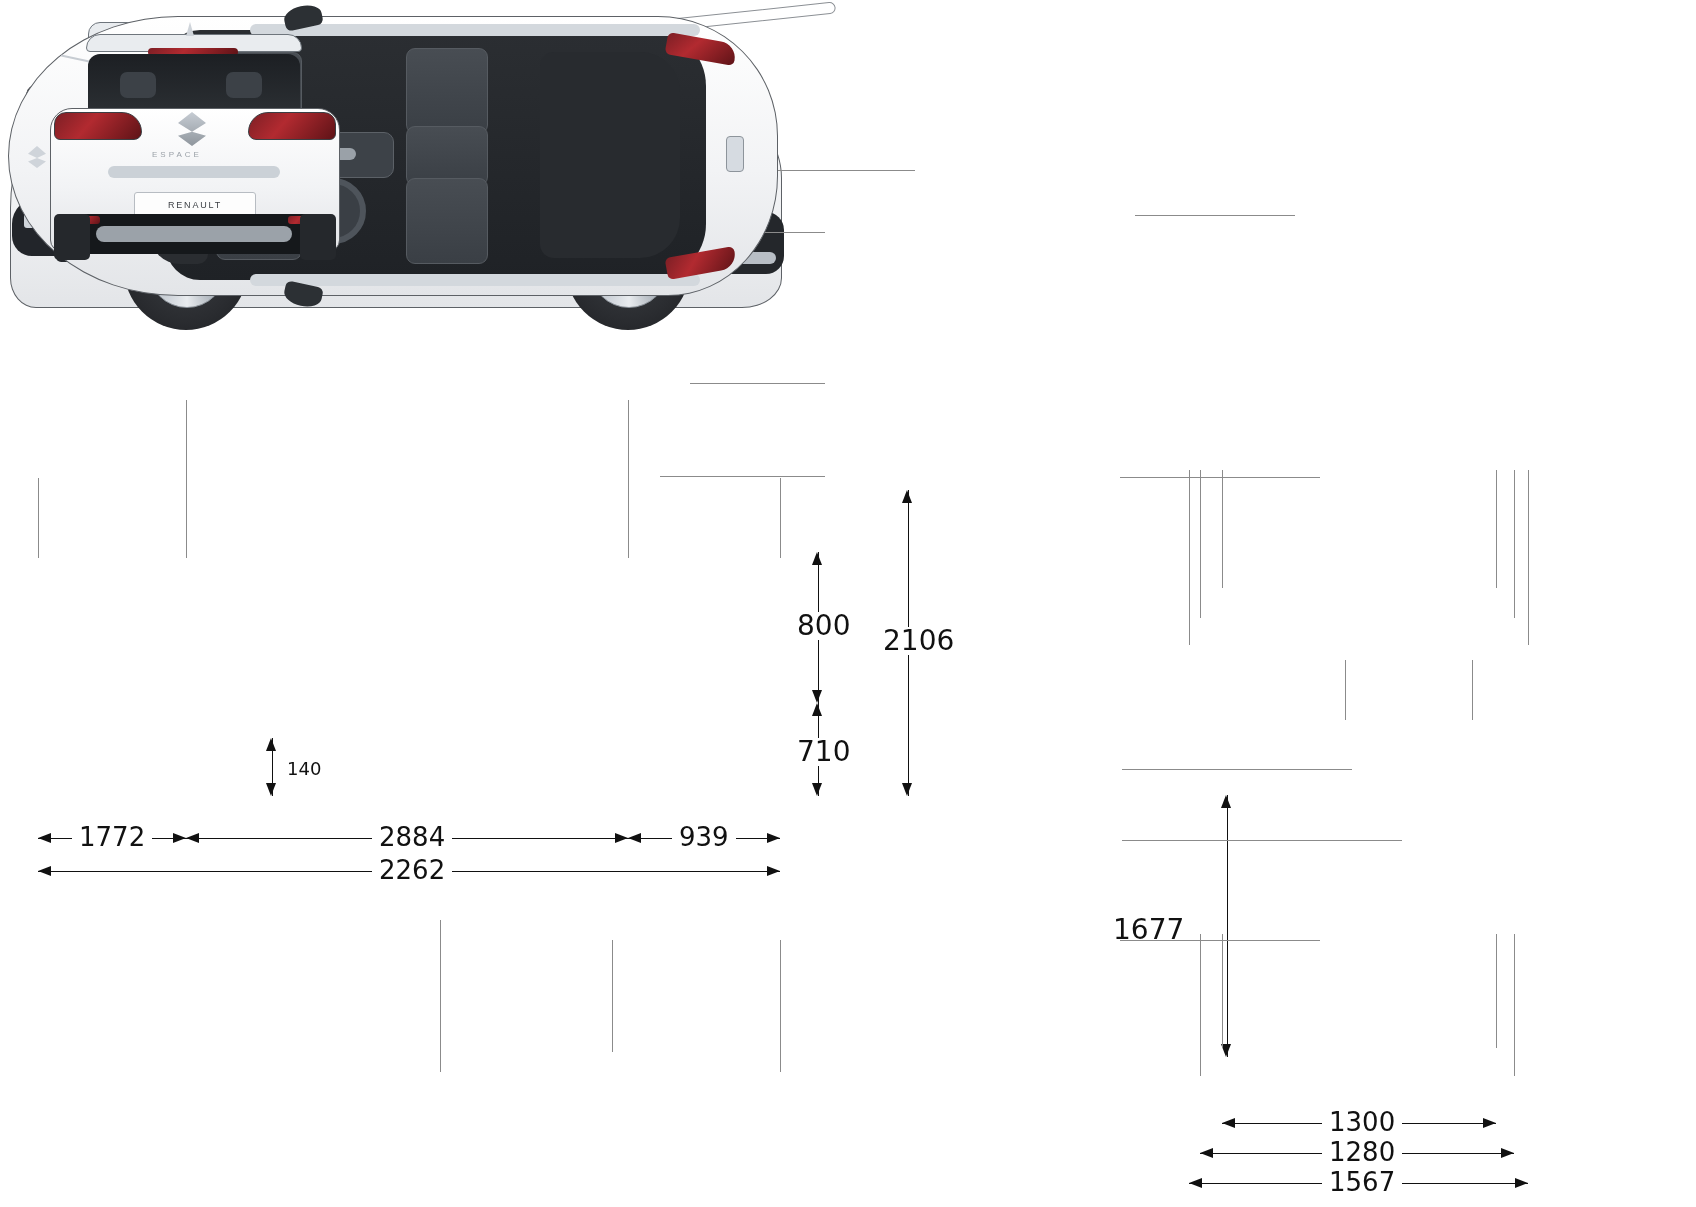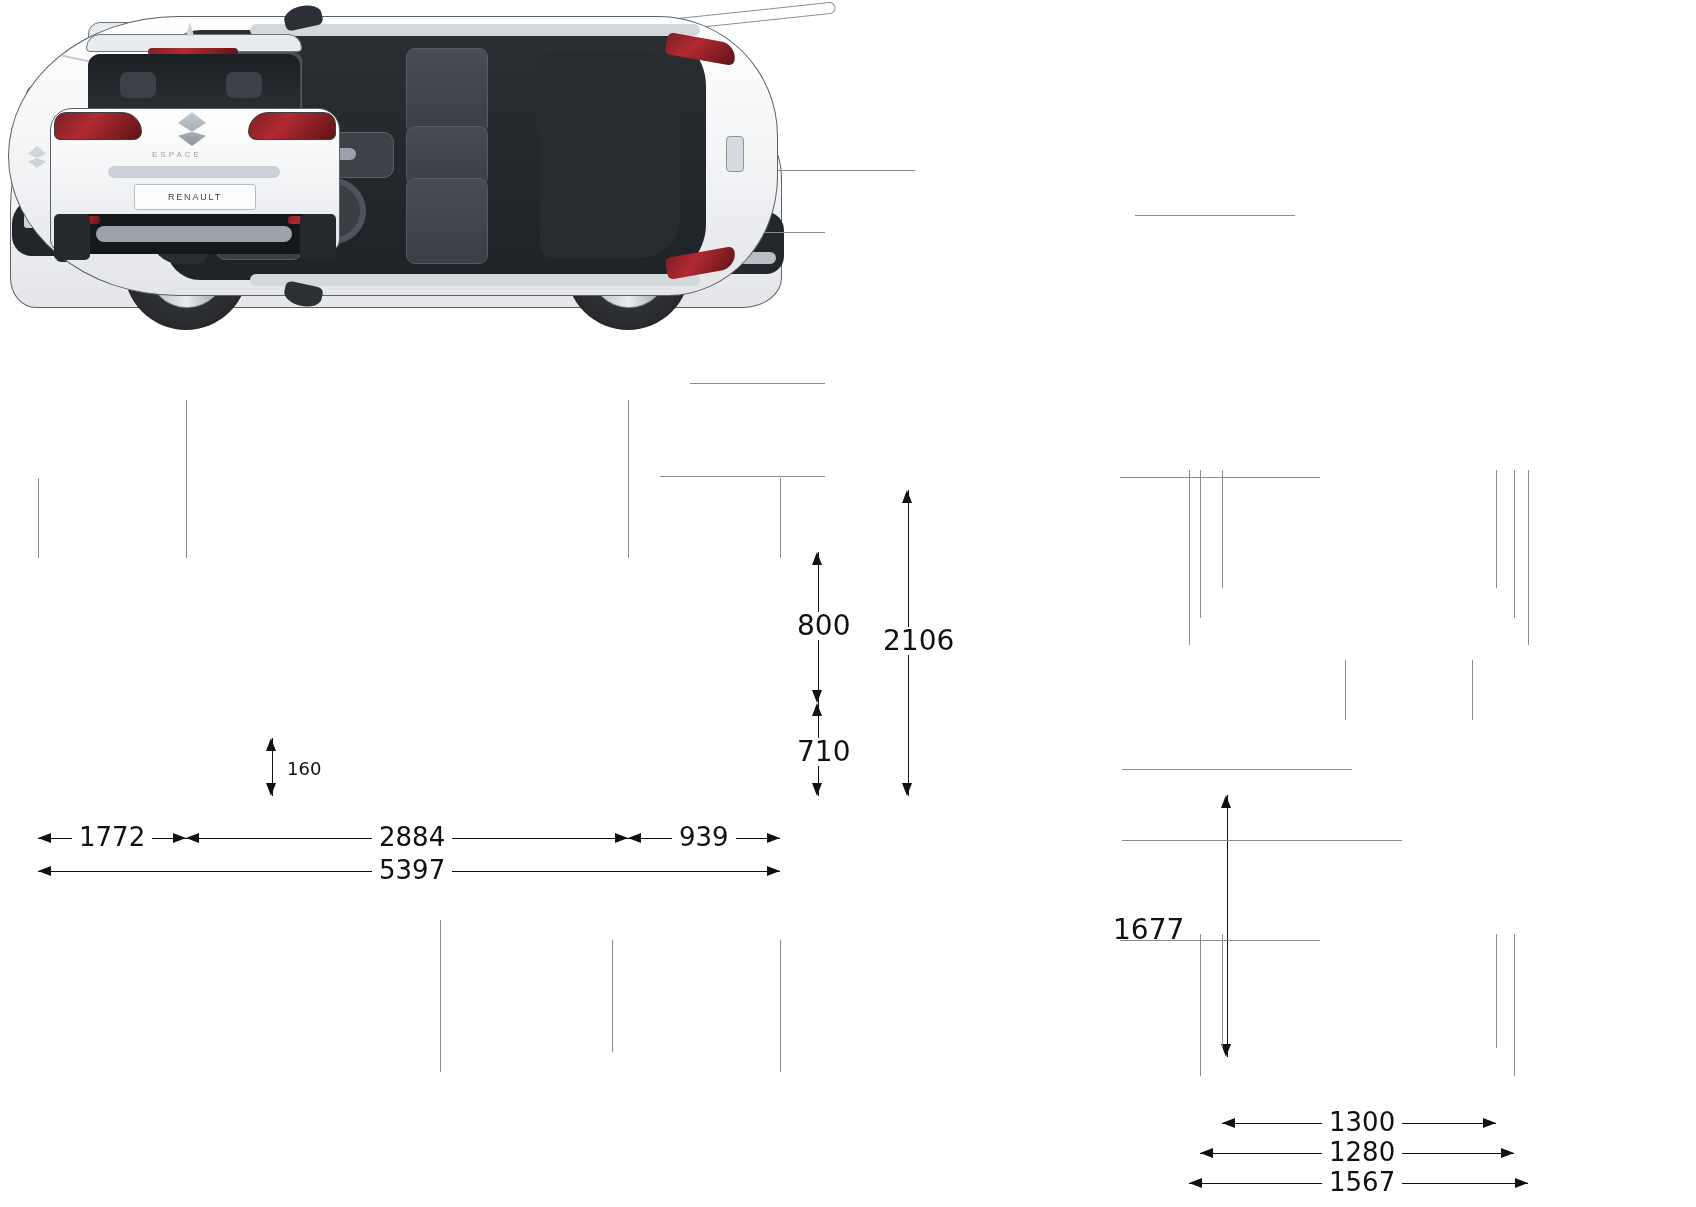--- a/index.html
+++ b/index.html
@@ -61,21 +61,21 @@
   .seat{background:linear-gradient(180deg,#484d53,#3a3f45);border-radius:9px;
         border:1px solid #565b61;}
 
   
   #front-view{left:1160px;top:215px;width:390px;height:260px;}
   #rear-view{left:1165px;top:680px;width:380px;height:260px;}
 
   .badge{position:absolute;background:#fdfdfd;border:1px solid #b7bcc2;border-radius:3px;
          display:flex;align-items:center;justify-content:center;
          font-size:11px;letter-spacing:2.6px;color:#3b3f44;
-         font-family:"Liberation Sans", sans-serif;}
+         font-family:"Liberation Sans", sans-serif;margin-top:8px;}
   .badge.small{font-size:9px;letter-spacing:1.8px;}
   .wordmark{position:absolute;font-size:8px;letter-spacing:3px;color:#9ba1a8;
             font-family:"Liberation Sans", sans-serif;}
   .lamp-red{background:linear-gradient(130deg,#7d1f25 0%,#b22a30 40%,#5e1317 100%);}
   .lamp-clear{background:linear-gradient(130deg,#e7eaee,#b6bdc4);}
   .diamond{position:absolute;}
 </style>
 </head>
 <body>
 
@@ -190,21 +190,21 @@
     <div class="wline" style="left:432px;top:370px;width:72px;height:2px;background:#fff;"></div>
     <div class="ah left wleft" style="left:428px;top:365px;"></div>
     <div class="ah right wright" style="left:498px;top:365px;"></div>
     <div class="dimlabel white sm" style="left:438px;top:371px;">308</div>
   </div>
 
   <div class="dim">
     <div class="vline" style="left:272px;top:418px;height:58px;"></div>
     <div class="ah up" style="left:266px;top:418px;"></div>
     <div class="ah down" style="left:266px;top:463px;"></div>
-    <div class="dimlabel sm" style="left:280px;top:440px;">160</div>
+    <div class="dimlabel sm" style="left:280px;top:440px;">140</div>
   </div>
 
   <div class="exth" style="left:700px;top:232px;width:125px;"></div>
   <div class="exth" style="left:690px;top:383px;width:135px;"></div>
   <div class="exth" style="left:660px;top:476px;width:165px;"></div>
 
   <div class="dim">
     <div class="vline" style="left:818px;top:232px;height:151px;"></div>
     <div class="ah up" style="left:812px;top:232px;"></div>
     <div class="ah down" style="left:812px;top:370px;"></div>
@@ -245,21 +245,21 @@
   <div class="dim">
     <div class="hline" style="left:628px;top:518px;width:152px;"></div>
     <div class="ah left" style="left:628px;top:513px;"></div>
     <div class="ah right" style="left:767px;top:513px;"></div>
     <div class="dimlabel" style="left:672px;top:504px;">939</div>
   </div>
   <div class="dim">
     <div class="hline" style="left:38px;top:551px;width:742px;"></div>
     <div class="ah left" style="left:38px;top:546px;"></div>
     <div class="ah right" style="left:767px;top:546px;"></div>
-    <div class="dimlabel" style="left:372px;top:537px;">5397</div>
+    <div class="dimlabel" style="left:372px;top:537px;">2262</div>
   </div>
 
   <div id="front-view">
 
     <div class="art" style="left:88px;top:22px;width:214px;height:18px;background:#e9ecef;
                 border:1px solid #6e757c;border-radius:12px 12px 0 0;"></div>
 
     <div class="art" style="left:82px;top:36px;width:226px;height:68px;
                 background:linear-gradient(180deg,#23262a,#33373c);
                 border-radius:14px 14px 6px 6px;"></div>

